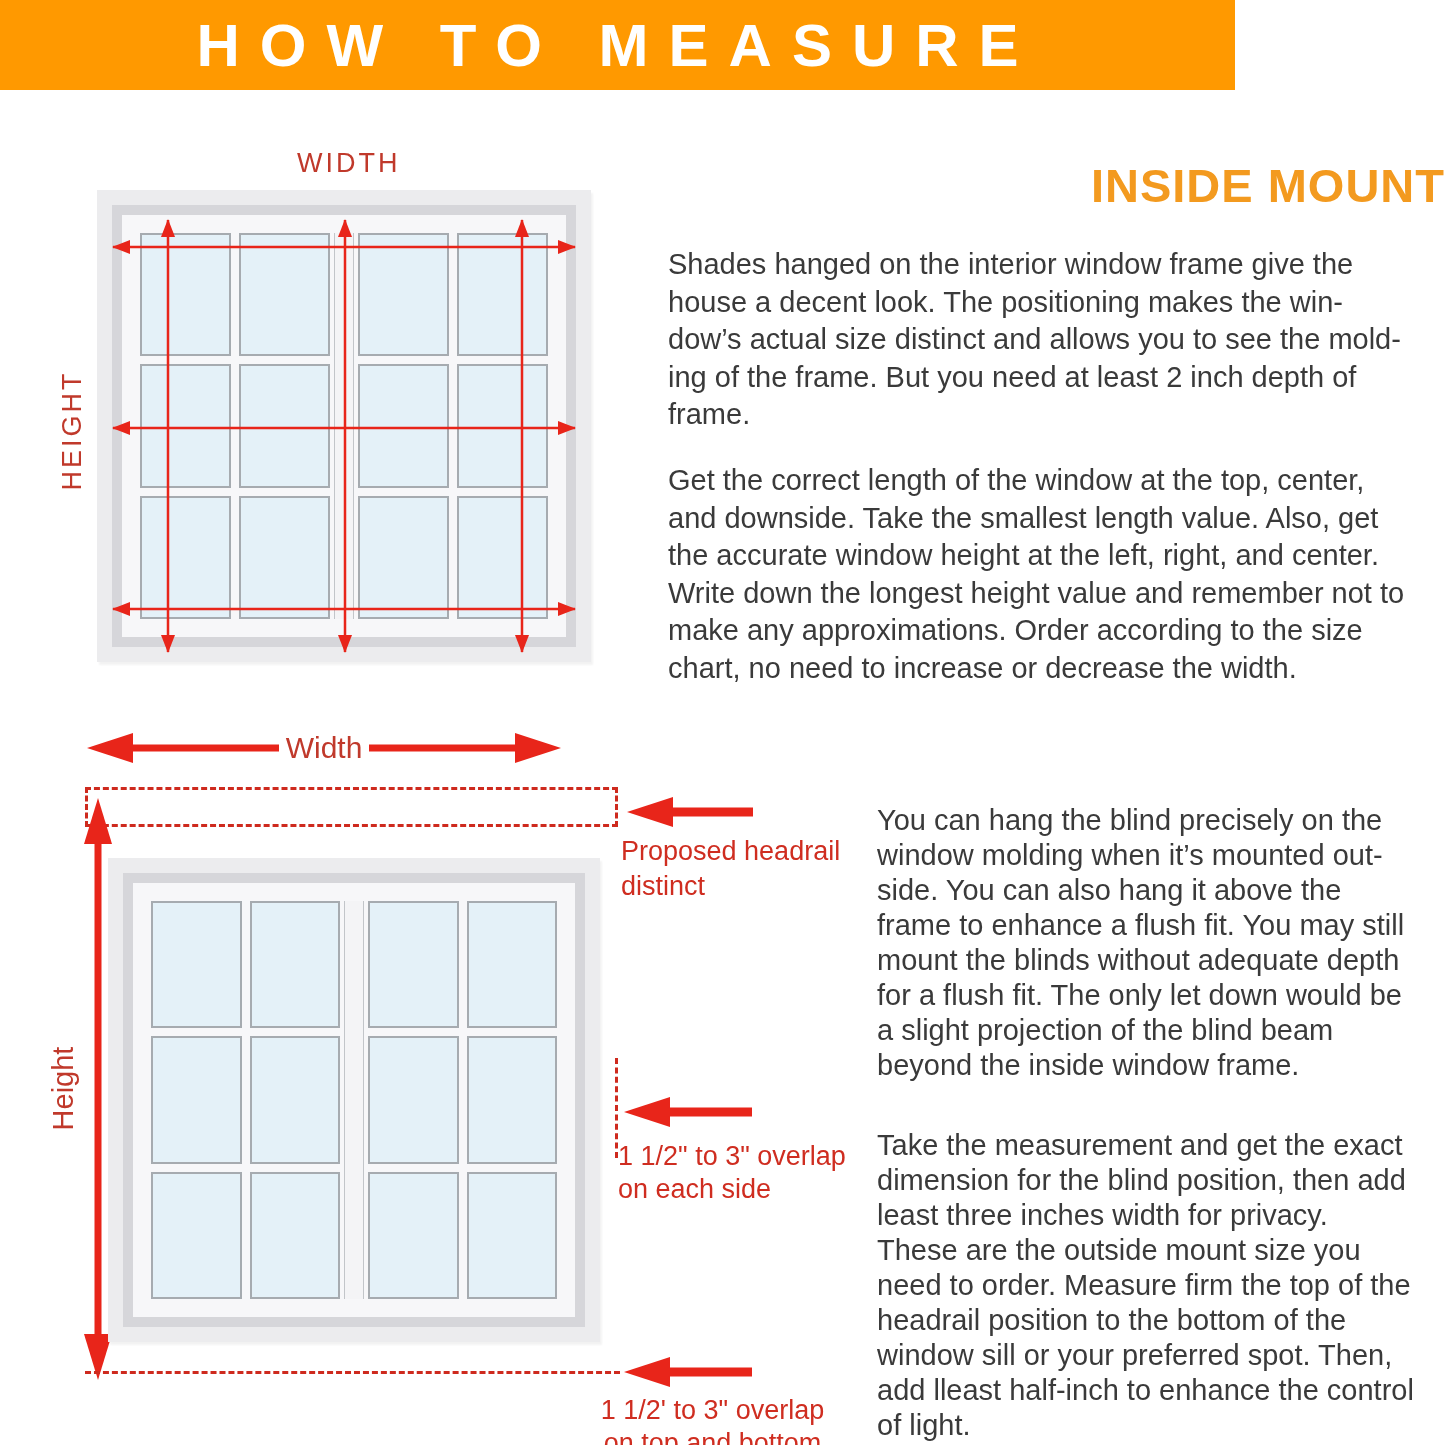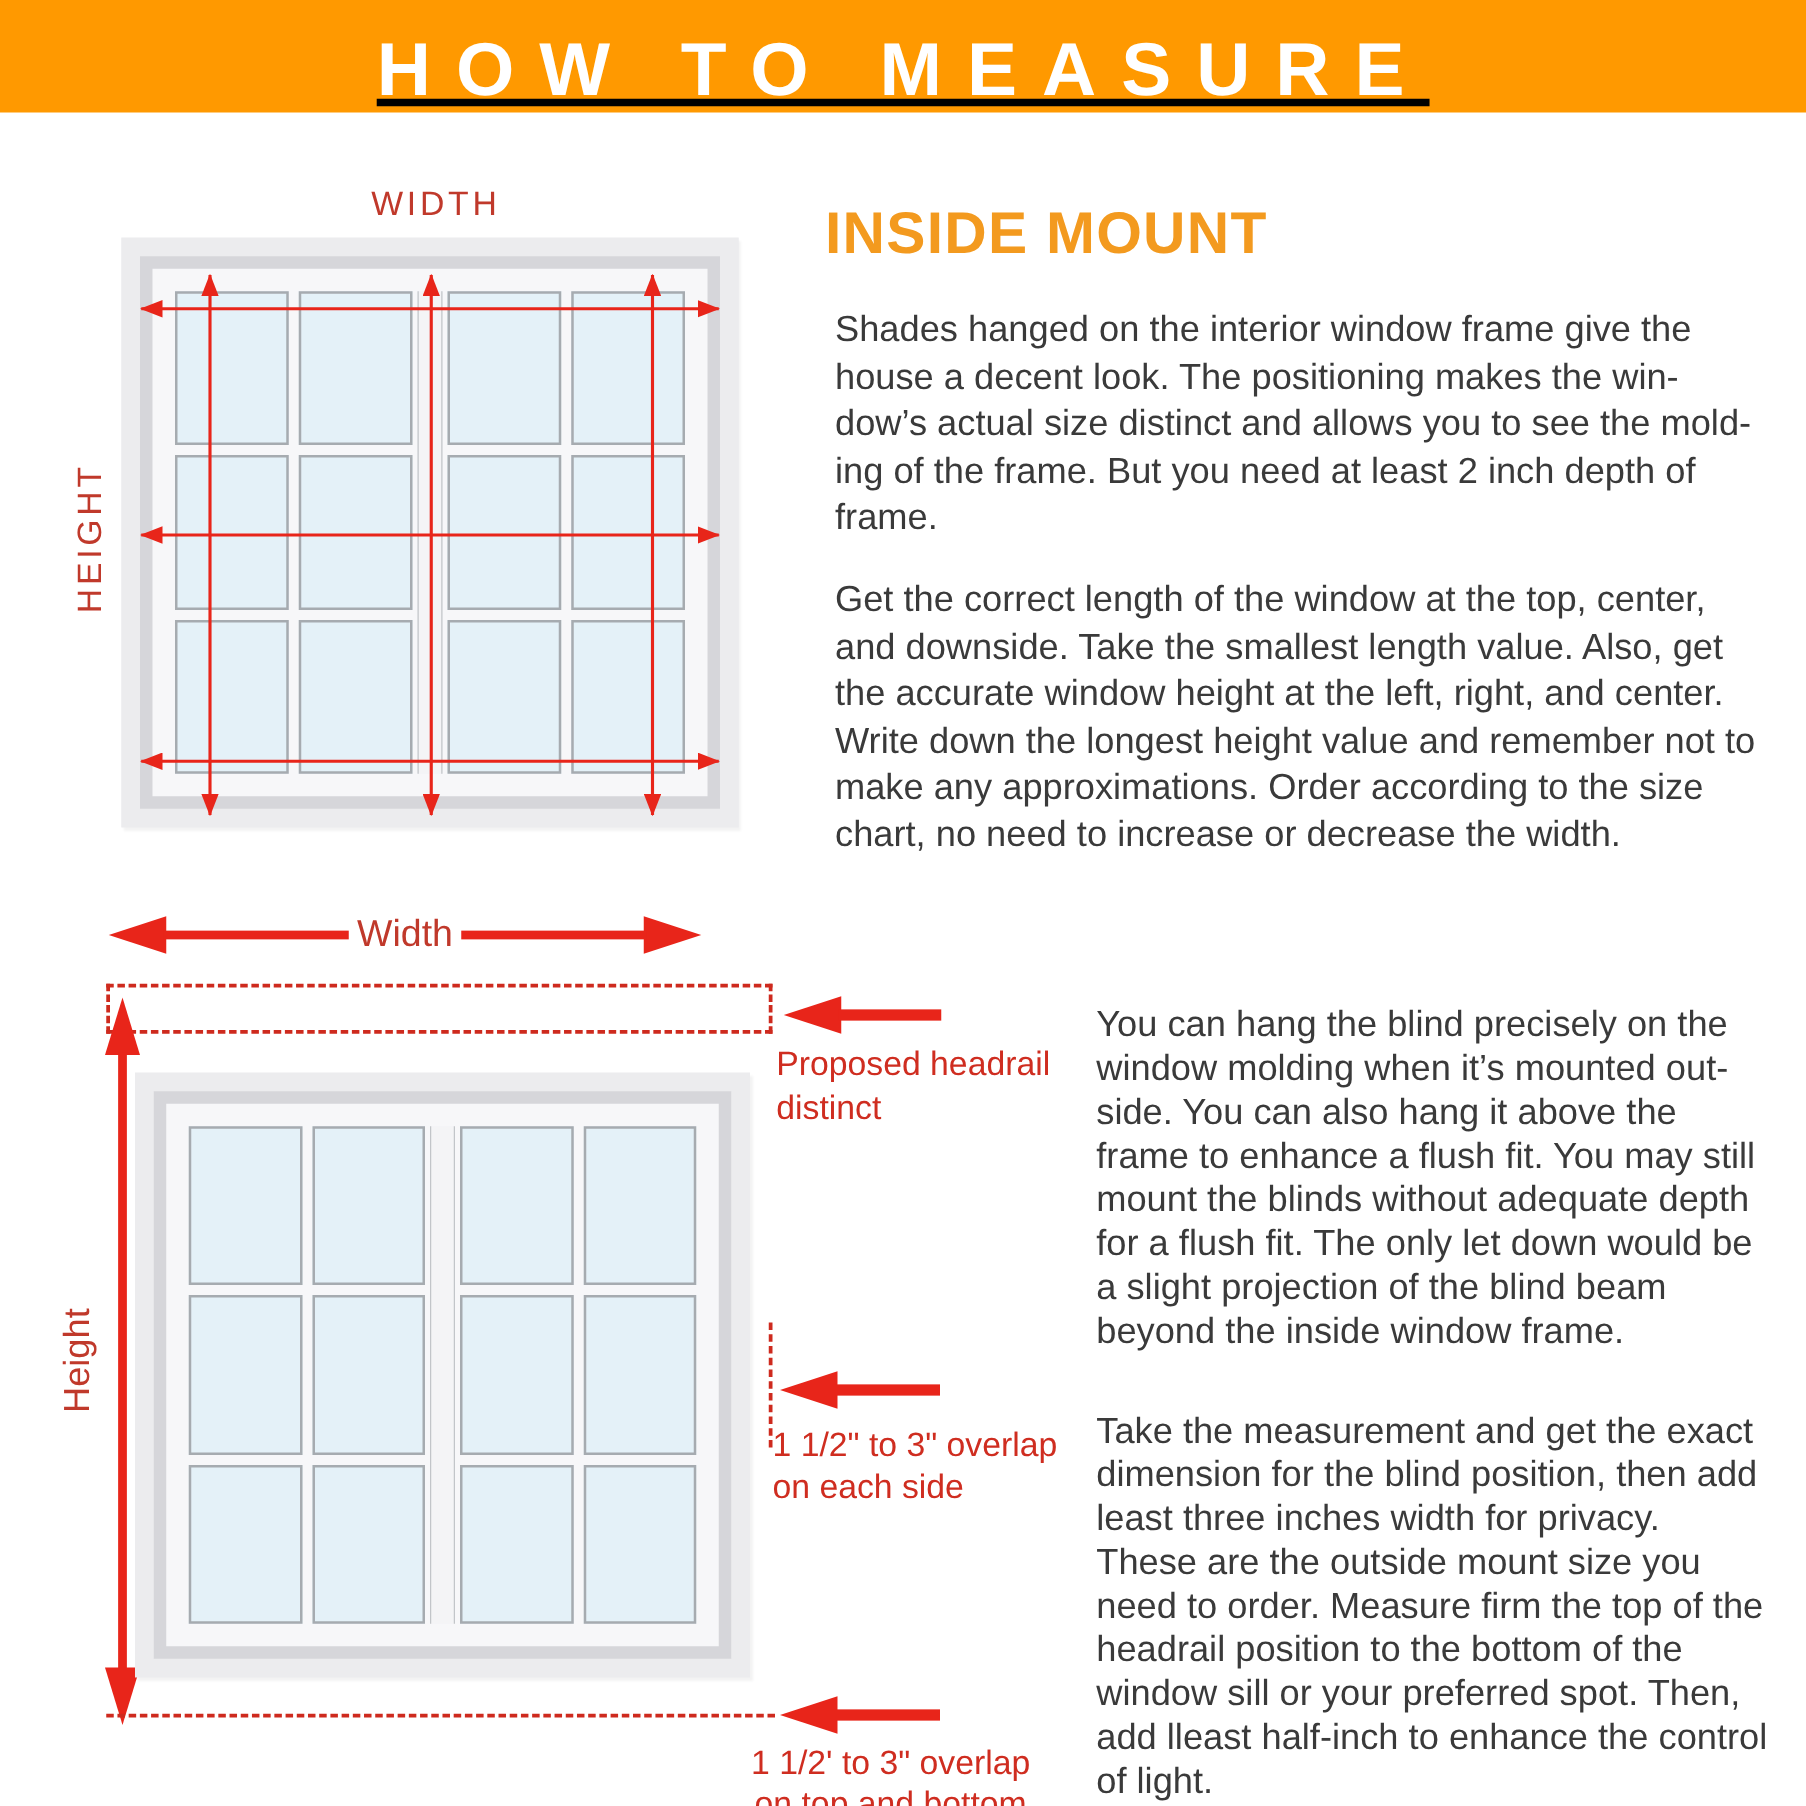--- a/index.html
+++ b/index.html
@@ -5,23 +5,23 @@
   * { margin:0; padding:0; box-sizing:border-box; }
   html,body { background:#ffffff; }
   body { font-family:"Liberation Sans", sans-serif; }
   .canvas {
     position:relative; width:1445px; height:1445px; background:#ffffff;
     overflow:hidden;
   }
 
   
   .banner {
-    position:absolute; left:0; top:0; width:1445px; height:90px;
+    position:absolute; left:0; top:0; width:1235px; height:90px;
     background:var(--accent-orange,#FF9900);
-    display:flex; align-items:flex-end; justify-content:center;text-decoration:underline;
+    display:flex; align-items:center; justify-content:center;
   }
   .banner h1 {
     color:#ffffff; font-size:60px; font-weight:700;
     letter-spacing:20px; white-space:nowrap;
     font-family:"Liberation Sans", sans-serif;
   }
 
   
   .preline { white-space:pre-line; }
   .red-dim-label {
@@ -63,21 +63,21 @@
   }
   .dashed-v {
     position:absolute; border-left:3px dashed var(--dash-red,#CE2A1E); width:0;
   }
   .dashed-h {
     position:absolute; border-top:3px dashed var(--dash-red,#CE2A1E); height:0;
   }
 
   
   .mount-heading {
-    position:absolute; left:660px; width:785px; text-align:left;
+    position:absolute; left:660px; width:785px; text-align:right;
     color:var(--heading-orange,#F39A1F); font-size:47px; font-weight:700;
     letter-spacing:1px;
   }
   .body-par {
     position:absolute; color:var(--text-dark,#3A3A3A);
     font-size:29px;
   }
   .par-wide { left:668px; width:800px; line-height:37.5px; }
   .par-narrow { left:877px; width:570px; line-height:35px; }
 

